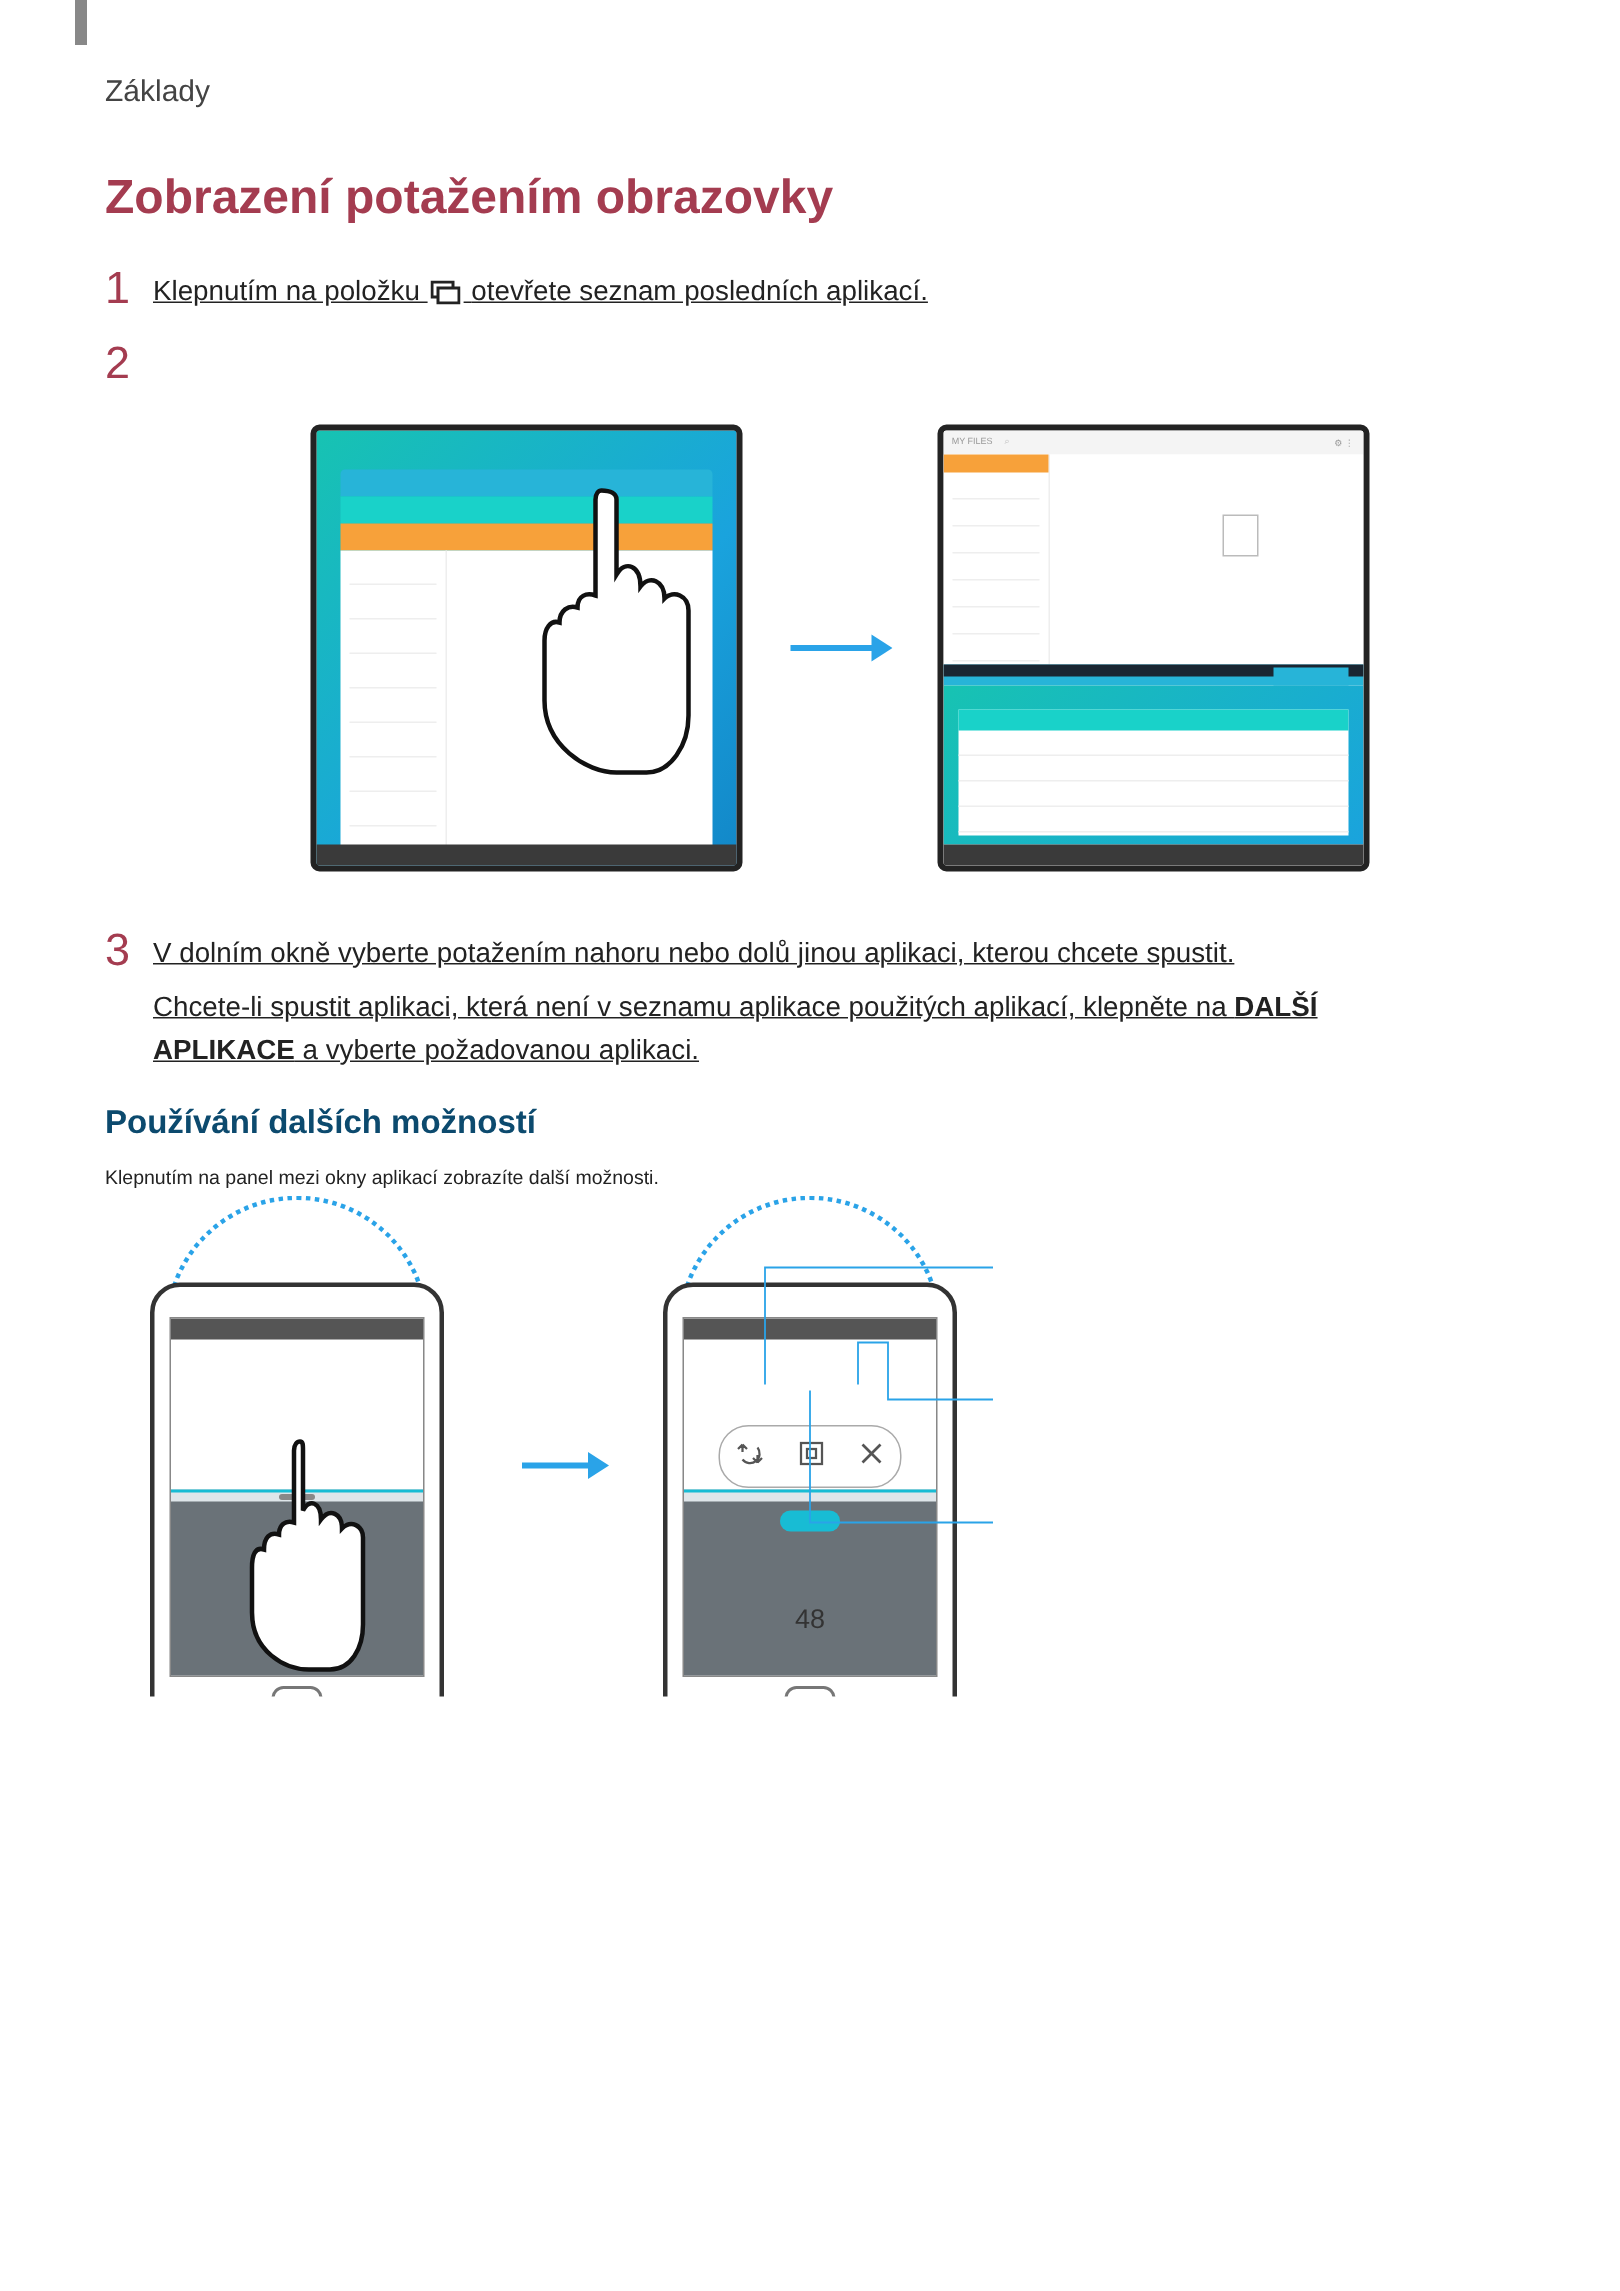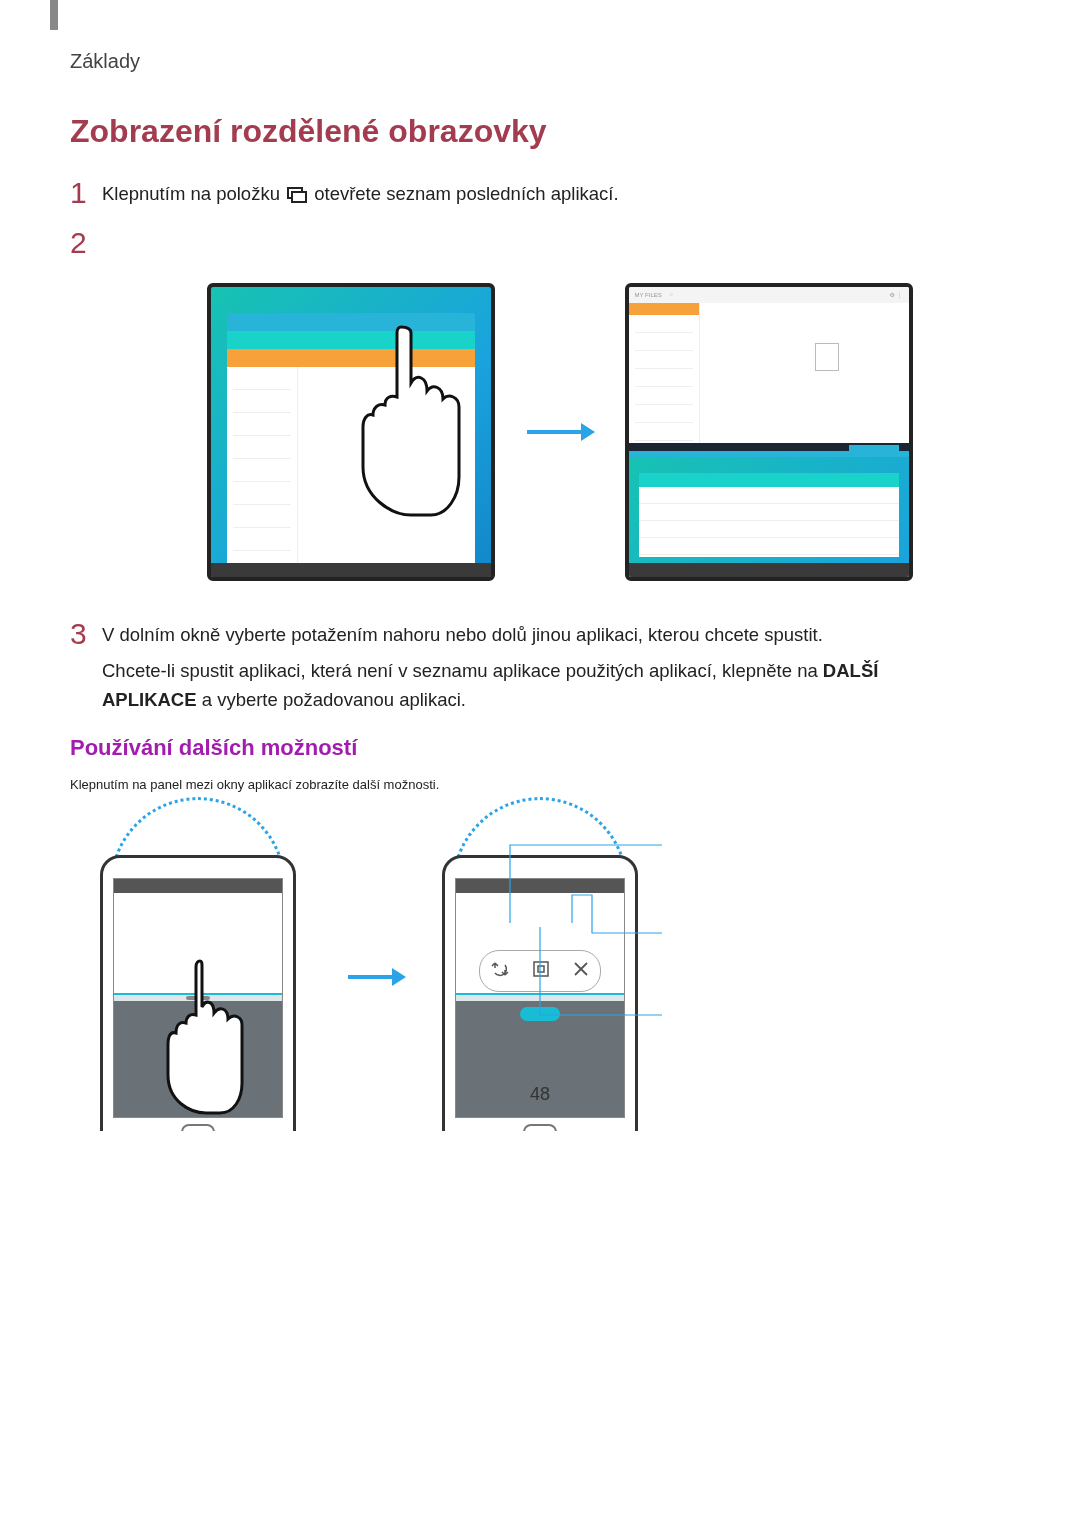--- a/index.html
+++ b/index.html
@@ -48,20 +48,21 @@
     width: 32px;
     flex-shrink: 0;
     line-height: 1;
     margin-top: -2px;
   }
   .step-body {
     font-size: 18.5px;
     line-height: 1.55;
     color: #222;
     max-width: 860px;
+    text-decoration: underline;
   }
   .inline-icon {
     display: inline-block;
     vertical-align: -3px;
     margin: 0 2px;
   }
   .figure-row {
     display: flex;
     justify-content: center;
     align-items: center;
@@ -104,21 +105,21 @@
   .split-shot .content-bot { position:absolute; top:170px; left:0; right:0; bottom:14px; background:linear-gradient(135deg,#17c3b2,#1aa3dd);}
   .split-shot .content-bot .card { position:absolute; left:10px; right:10px; top:16px; bottom:6px; background:#fff;}
   .split-shot .content-bot .card .h{height:14px;background:#19d2c9;}
   .split-shot .content-bot .card .r{height:16px;border-bottom:1px solid #eee;}
   .split-shot .bottombar{position:absolute;bottom:0;left:0;right:0;height:14px;background:#3a3a3a;}
 
   h2.sub-title {
     font-size: 22px;
     font-weight: bold;
     margin: 20px 0 14px 0;
-    color: #a21caf;
+    color: #0c4a6e;
   }
   .body-text {
     font-size: 13px;
     line-height: 1.55;
     margin-bottom: 20px;
   }
 
   .figure-row2 {
     display:flex;
     align-items:flex-start;
@@ -163,38 +164,38 @@
     font-size:16px; line-height:1.35;
     padding-top: 20px;
     max-width: 260px;
   }
   .callout-line {
     position:relative;
   }
 
   .page-num {
     position:absolute;
-    bottom: 26px;
+    bottom: 41px;
     left: 0; right: 0;
     text-align:center;
     font-size: 18px;
     color:#333;
   }
   .bold { font-weight: bold; }
   .leader-line { stroke:#2aa3e8; stroke-width:1.2; fill:none;}
 </style>
 </head>
 <body>
 
 <div class="page">
   <div class="tab-mark"></div>
 
   <div class="breadcrumb">Základy</div>
 
-  <h1 class="section-title">Zobrazení rozdělené obrazovky</h1>
+  <h1 class="section-title">Zobrazení potažením obrazovky</h1>
 
   <div class="step">
     <div class="step-num">1</div>
     <div class="step-body">
       <span>Klepnutím na položku </span>
       <span class="inline-icon">
         <svg width="20" height="16" viewBox="0 0 20 16">
             <rect x="1" y="1" width="14" height="10" fill="none" stroke="#222" stroke-width="2"></rect>
             <rect x="5" y="5" width="14" height="10" fill="#fff" stroke="#222" stroke-width="2"></rect>
           </svg>

